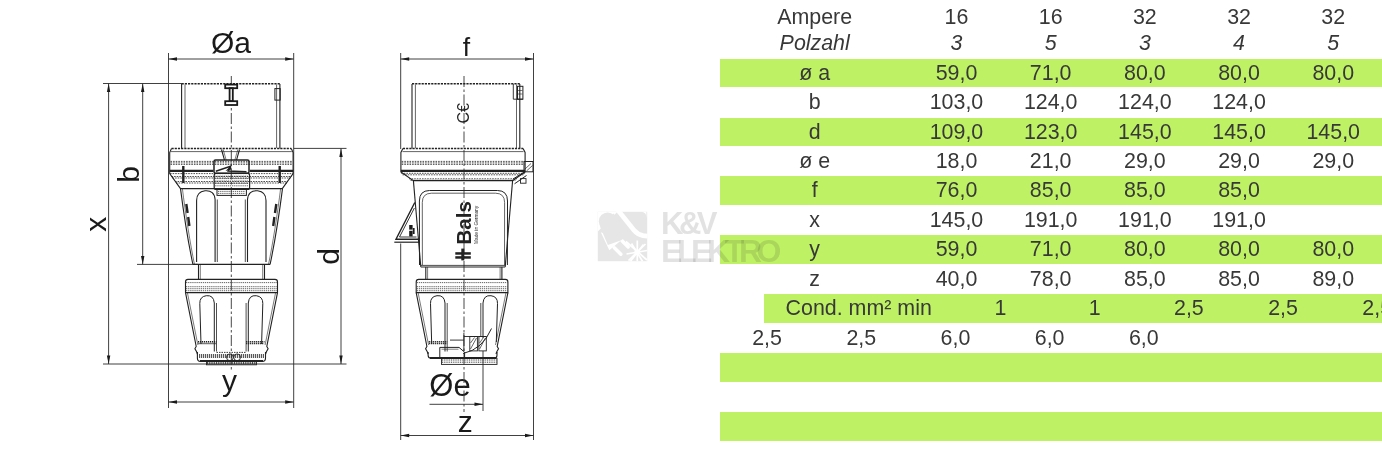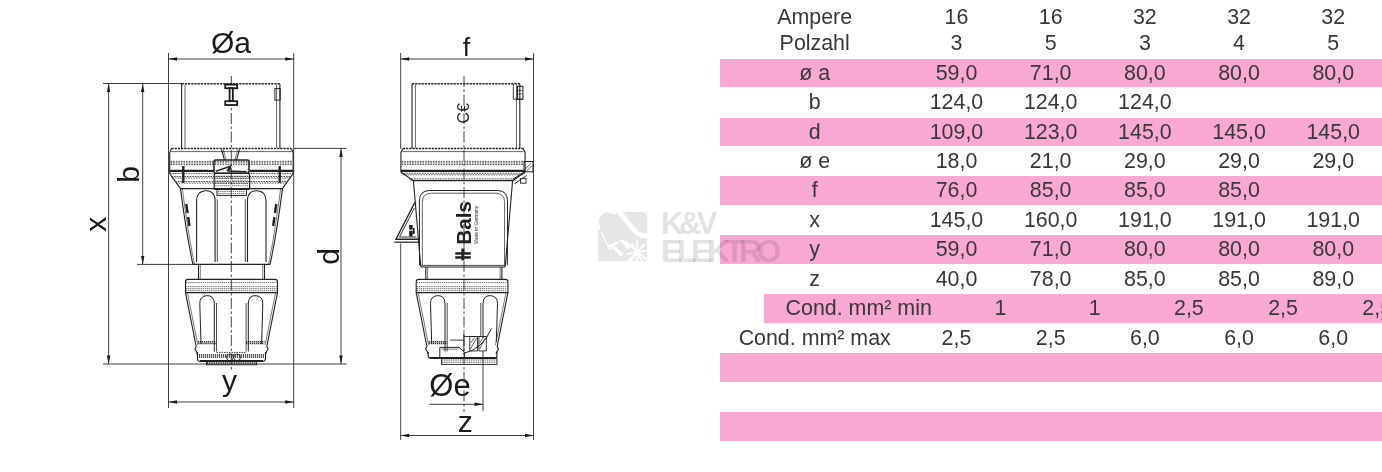--- a/index.html
+++ b/index.html
@@ -1,16 +1,16 @@
 <!DOCTYPE html>
 <html><head><meta charset="utf-8"><style>
 html,body{margin:0;padding:0;}
 body{width:1382px;height:472px;background:#fff;font-family:"Liberation Sans",sans-serif;position:relative;overflow:hidden;}
 .row{position:absolute;left:720px;width:662px;height:28.6px;display:flex;}
-.row.g{background:#f9a8d4;}
+.row.g{background:#bef264;}
 .c{display:block;text-align:center;font-size:21.4px;line-height:28.6px;color:#383838;white-space:nowrap;}
 .c0{width:189.4px;}
 .cv{width:94.2px;}
 .hdr{height:27px;}
 .hdr .c{line-height:27px;}
 #wm{position:absolute;left:0;top:0;z-index:5;}
 #dw{position:absolute;left:0;top:0;}
 </style></head><body>
 <svg id="dw" width="700" height="472" viewBox="0 0 700 472">
 <defs>
@@ -288,38 +288,39 @@
 </g>
 </svg>
 <div class="row hdr" style="top:4px;">
     <span class="c c0">Ampere</span>
     <span class="c cv">16</span>
     <span class="c cv">16</span>
     <span class="c cv">32</span>
     <span class="c cv">32</span>
     <span class="c cv">32</span>
   </div>
-<div class="row hdr" style="top:30px;">
+<div class="row hdr" style="top:30px;font-style:italic;">
     <span class="c c0">Polzahl</span>
     <span class="c cv">3</span>
     <span class="c cv">5</span>
     <span class="c cv">3</span>
     <span class="c cv">4</span>
     <span class="c cv">5</span>
   </div>
 <div class="row g" style="top:58.6px;">
     <span class="c c0">ø a</span>
     <span class="c cv">59,0</span>
     <span class="c cv">71,0</span>
     <span class="c cv">80,0</span>
     <span class="c cv">80,0</span>
     <span class="c cv">80,0</span>
   </div>
 <div class="row" style="top:88.05px;">
     <span class="c c0">b</span>
+    <span class="c cv">103,0</span>
     <span class="c cv">124,0</span>
     <span class="c cv">124,0</span>
     <span class="c cv">124,0</span>
   </div>
 <div class="row g" style="top:117.5px;">
     <span class="c c0">d</span>
     <span class="c cv">109,0</span>
     <span class="c cv">123,0</span>
     <span class="c cv">145,0</span>
     <span class="c cv">145,0</span>
@@ -336,21 +337,20 @@
 <div class="row g" style="top:176.4px;">
     <span class="c c0">f</span>
     <span class="c cv">76,0</span>
     <span class="c cv">85,0</span>
     <span class="c cv">85,0</span>
     <span class="c cv">85,0</span>
   </div>
 <div class="row" style="top:205.85px;">
     <span class="c c0">x</span>
     <span class="c cv">145,0</span>
-    <span class="c cv">160,0</span>
     <span class="c cv">191,0</span>
     <span class="c cv">191,0</span>
     <span class="c cv">191,0</span>
   </div>
 <div class="row g" style="top:235.3px;">
     <span class="c c0">y</span>
     <span class="c cv">59,0</span>
     <span class="c cv">71,0</span>
     <span class="c cv">80,0</span>
     <span class="c cv">80,0</span>
@@ -366,21 +366,20 @@
   </div>
 <div class="row g" style="top:294.2px;margin-left:44px;">
     <span class="c c0">Cond. mm² min</span>
     <span class="c cv">1</span>
     <span class="c cv">1</span>
     <span class="c cv">2,5</span>
     <span class="c cv">2,5</span>
     <span class="c cv">2,5</span>
   </div>
 <div class="row" style="top:323.65px;">
-    <span class="c c0">Cond. mm² max</span>
     <span class="c cv">2,5</span>
     <span class="c cv">2,5</span>
     <span class="c cv">6,0</span>
     <span class="c cv">6,0</span>
     <span class="c cv">6,0</span>
   </div>
 <div class="row g" style="top:353.1px;"></div>
 <div class="row g" style="top:412px;"></div>
 
 </body></html>

